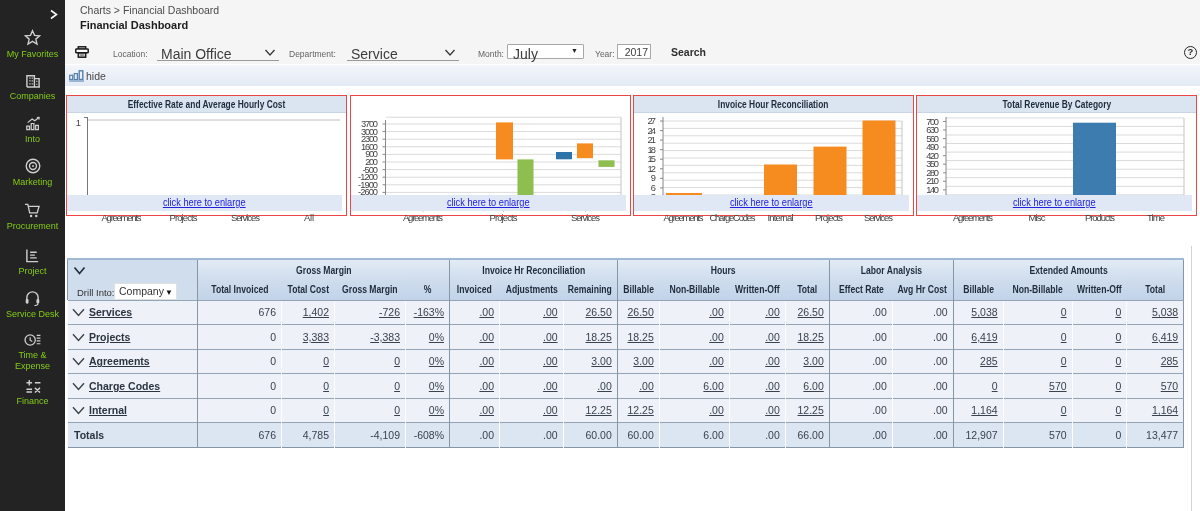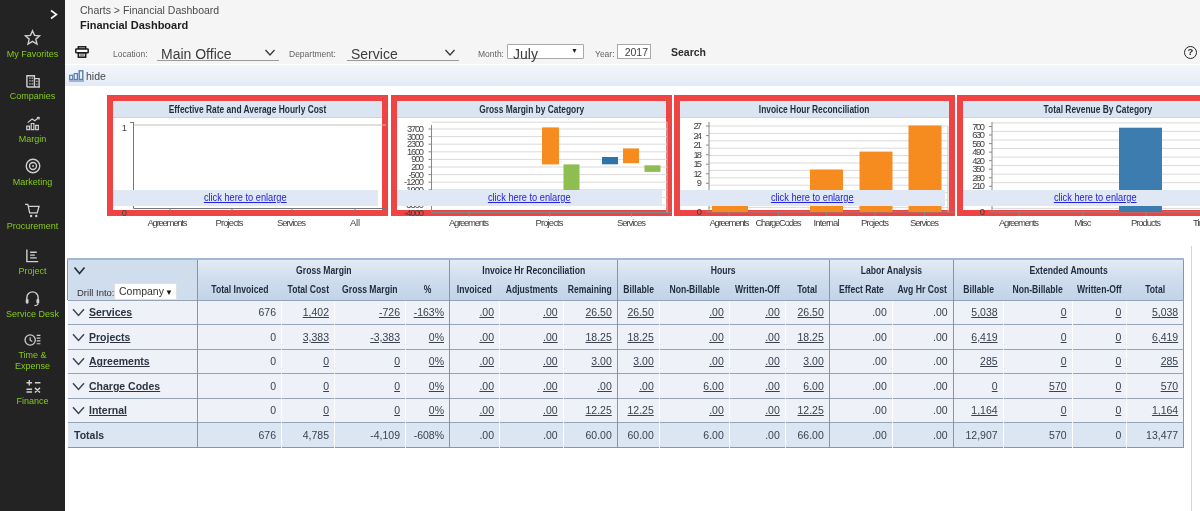--- a/index.html
+++ b/index.html
@@ -18,21 +18,21 @@
 #title { position:absolute; left:16px; top:19px; font-size:11px; font-weight:bold; color:#1d1d1d; }
 #qhelp { position:absolute; right:3px; top:46px; width:13px; height:13px; border:1.8px solid #262626; border-radius:50%; color:#262626; font-size:9.5px; font-weight:bold; text-align:center; line-height:10px; }
 .tlabel { position:absolute; font-size:8.5px; color:#636363; top:48.5px; }
 .selval { font-size:14px; color:#3c3c3c; }
 
 #hidebar { position:absolute; left:64px; top:64px; width:1136px; height:22px;
   background:linear-gradient(#f3f6fb,#e4eaf5); border-top:1px solid #fff; }
 #hidebar .txt { position:absolute; left:22px; top:5px; font-size:10.5px; color:#464646; }
 
 .panel { position:absolute; top:95px; width:281px; height:121px; background:#fff;
-  border:6px solid #ef4444;margin-left:41px; }
+  border:1px solid #ef4444; }
 .phead { height:17px; background:#dbe5f1; border-bottom:1px solid #c9d5e5; text-align:center;
   font-size:10.5px; font-weight:bold; color:#1e2b3c; line-height:16px; }
 .phead span { display:inline-block; transform:scaleX(0.8); }
 .pfoot { position:absolute; left:0; right:4px; bottom:4px; height:16px; background:#dfe8f4;
   text-align:center; font-size:11px; line-height:15px; }
 .pfoot a { color:#2222dd; text-decoration:underline; display:inline-block; transform:scaleX(0.84); }
 .panel svg.chart { position:absolute; left:0; top:17px; }
 .chart text { fill:#3f3f3f; }
 
 #tblwrap { position:absolute; left:67px; top:258px; }
@@ -74,21 +74,21 @@
           <path d="M4.5 5.5 h1.4 M7 5.5 h1.4 M4.5 8.5 h1.4 M7 8.5 h1.4 M4.5 11.5 h1.4 M7 11.5 h1.4 M12 9 h1.2 M12 12 h1.2" stroke="#cfcfcf" stroke-width="1.3"></path>
         </svg>
       <div class="lbl">Companies</div>
     </div>
     <div class="sb-item" style="top:116px;">
       <svg width="16" height="15" viewBox="0 0 18 16">
           <path d="M2 15 v-4 h3 v4 Z M7 15 v-7 h3 v7 Z M12 15 v-5 h3 v5 Z" fill="none" stroke="#cfcfcf" stroke-width="1.4"></path>
           <path d="M3 7 L8 3 L11 5 L16 1" fill="none" stroke="#cfcfcf" stroke-width="1.4"></path>
           <path d="M16 1 l-2.6 0.35 M16 1 l-0.35 2.6" stroke="#cfcfcf" stroke-width="1.2"></path>
         </svg>
-      <div class="lbl">Margin</div>
+      <div class="lbl">Into</div>
     </div>
     <div class="sb-item" style="top:158px;">
       <svg width="16" height="16" viewBox="0 0 17 17">
           <circle cx="8.5" cy="8.5" r="7.2" fill="none" stroke="#cfcfcf" stroke-width="1.5"></circle>
           <circle cx="8.5" cy="8.5" r="3.7" fill="none" stroke="#cfcfcf" stroke-width="1.5"></circle>
           <circle cx="8.5" cy="8.5" r="1" fill="#cfcfcf"></circle>
         </svg>
       <div class="lbl">Marketing</div>
     </div>
     <div class="sb-item" style="top:203px;">
@@ -194,21 +194,20 @@
       <text x="54.5" y="108" textLength="40">Agreements</text>
       <text x="116.5" y="108" textLength="28">Projects</text>
       <text x="178.5" y="108" textLength="29">Services</text>
       <text x="242" y="108" textLength="10">All</text>
         </g>
     </svg>
     <div class="pfoot"><a href="#e">click here to enlarge</a></div>
   </div>
 
   <div class="panel" style="left:350px;">
-    <div class="phead"><span>Gross Margin by Category</span></div>
     <svg class="chart" width="279" height="112" viewBox="0 0 279 112">
       <g stroke="#dadada">
           <line x1="35" y1="4.2" x2="270" y2="4.2"></line>
           <line x1="35" y1="11" x2="270" y2="11"></line>
           <line x1="35" y1="18.6" x2="270" y2="18.6"></line>
           <line x1="35" y1="26.2" x2="270" y2="26.2"></line>
           <line x1="35" y1="33.8" x2="270" y2="33.8"></line>
           <line x1="35" y1="41.4" x2="270" y2="41.4"></line>
           <line x1="35" y1="49" x2="270" y2="49"></line>
           <line x1="35" y1="56.6" x2="270" y2="56.6"></line>

